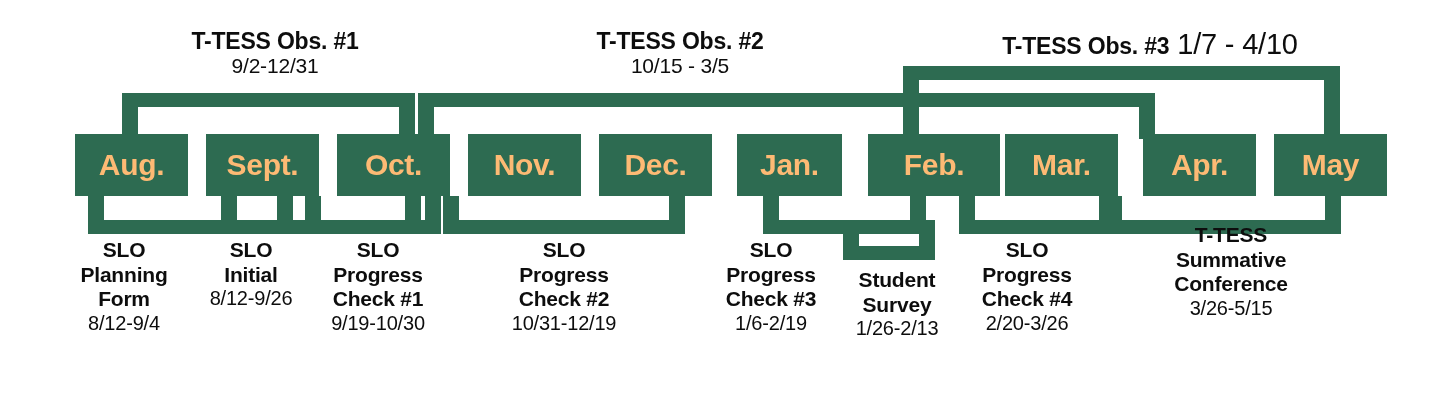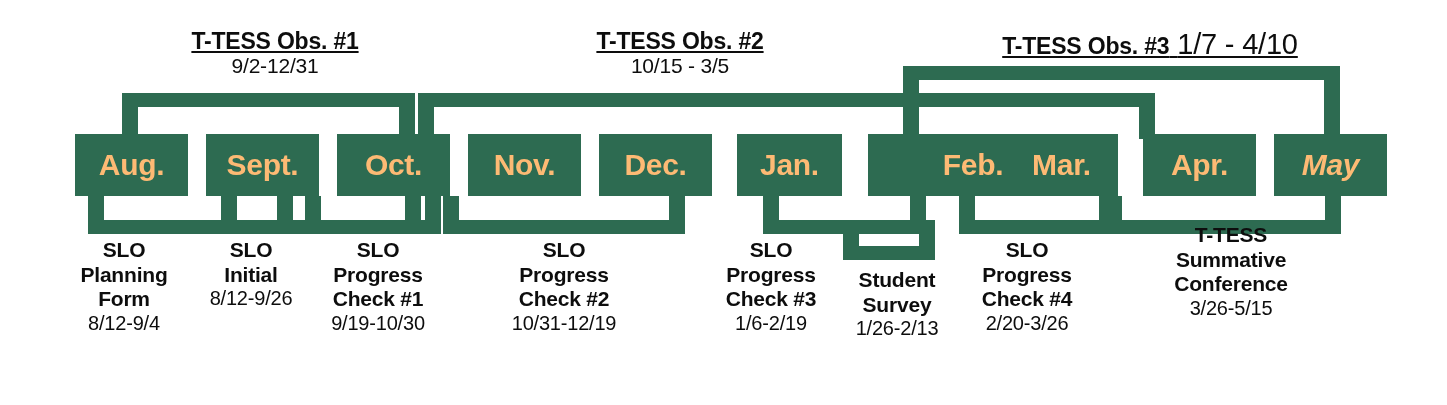--- a/index.html
+++ b/index.html
@@ -23,21 +23,20 @@
     position: absolute;
     text-align: center;
     color: #0d0d0d;
     line-height: 1.14;
     white-space: nowrap;
   }
   .obs-title {
     font-size: 23px;
     font-weight: bold;
     letter-spacing: -0.2px;
-    text-decoration: underline;
   }
   .obs-dates {
     font-size: 21px;
     font-weight: normal;
     letter-spacing: -0.2px;
   }
   .obs-title .inline-dates {
     font-weight: normal;
     font-size: 29px;
   }
@@ -128,30 +127,30 @@
     </div>
   <div class="month-box" style="left:468px;  top:134px; width:113px; height:62px;">
       <span>Nov.</span>
     </div>
   <div class="month-box" style="left:599px;  top:134px; width:113px; height:62px;">
       <span>Dec.</span>
     </div>
   <div class="month-box" style="left:737px;  top:134px; width:105px; height:62px;">
       <span>Jan.</span>
     </div>
-  <div class="month-box" style="left:868px;  top:134px; width:132px; height:62px;padding-left:39px;">
+  <div class="month-box" style="left:868px;  top:134px; width:132px; height:62px;">
       <span>Feb.</span>
     </div>
   <div class="month-box" style="left:1005px; top:134px; width:113px; height:62px;">
       <span>Mar.</span>
     </div>
   <div class="month-box" style="left:1143px; top:134px; width:113px; height:62px;">
       <span>Apr.</span>
     </div>
-  <div class="month-box" style="left:1274px; top:134px; width:113px; height:62px;font-style:italic;">
+  <div class="month-box" style="left:1274px; top:134px; width:113px; height:62px;">
       <span>May</span>
     </div>
 
   <div class="bar" style="left:88px;  top:196px; width:16px; height:38px;"></div>
   <div class="bar" style="left:88px;  top:220px; width:205px; height:14px;"></div>
   <div class="bar" style="left:277px; top:196px; width:16px; height:38px;"></div>
 
   <div class="bar" style="left:221px; top:196px; width:16px; height:38px;"></div>
   <div class="bar" style="left:221px; top:220px; width:200px; height:14px;"></div>
   <div class="bar" style="left:405px; top:196px; width:16px; height:38px;"></div>

